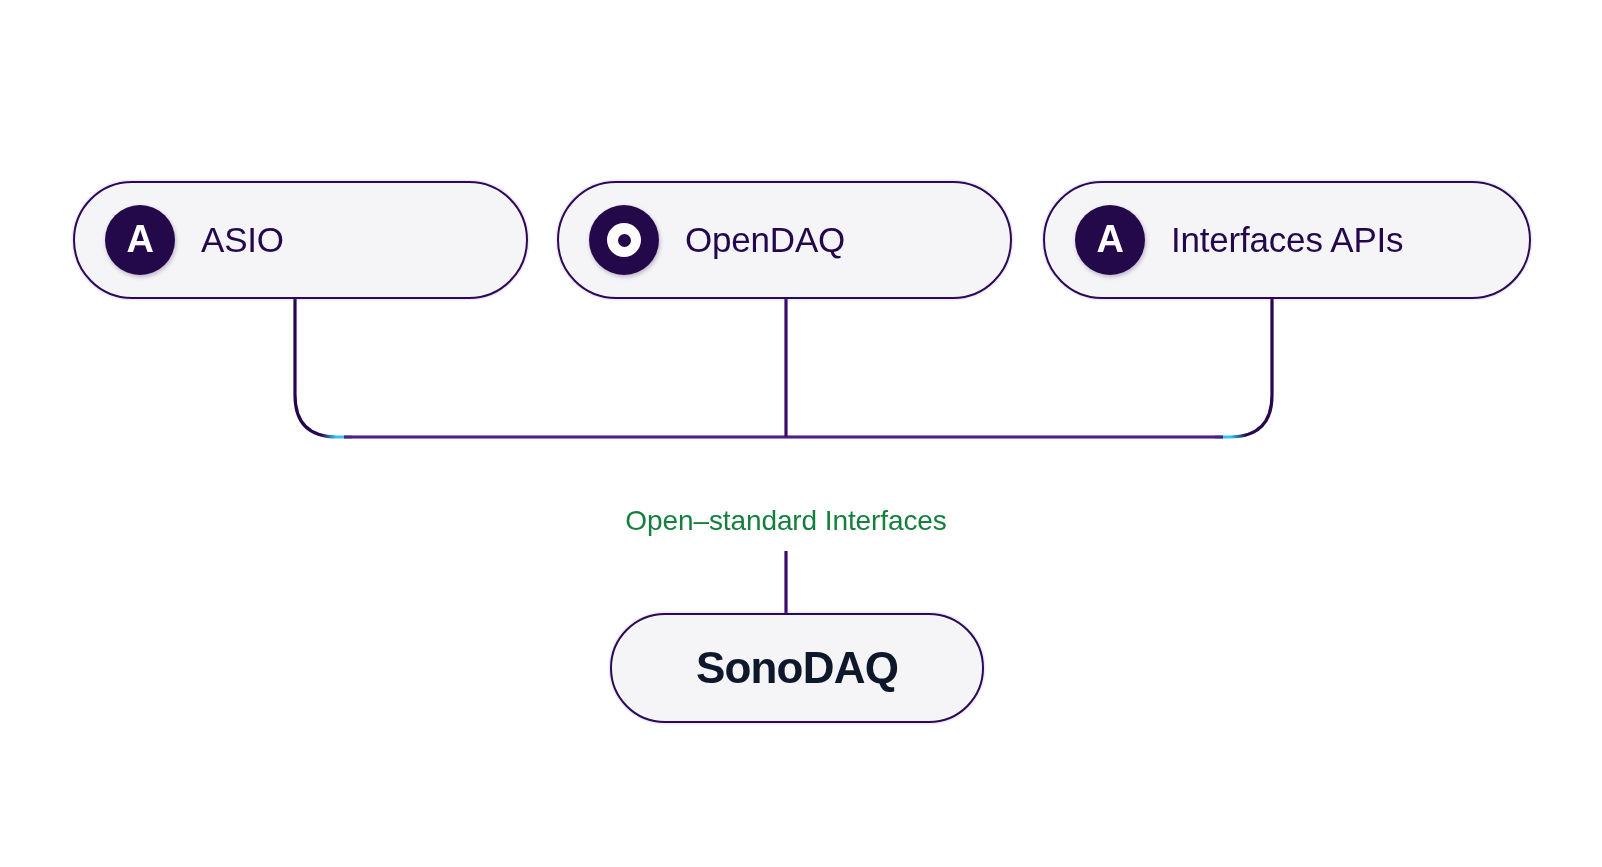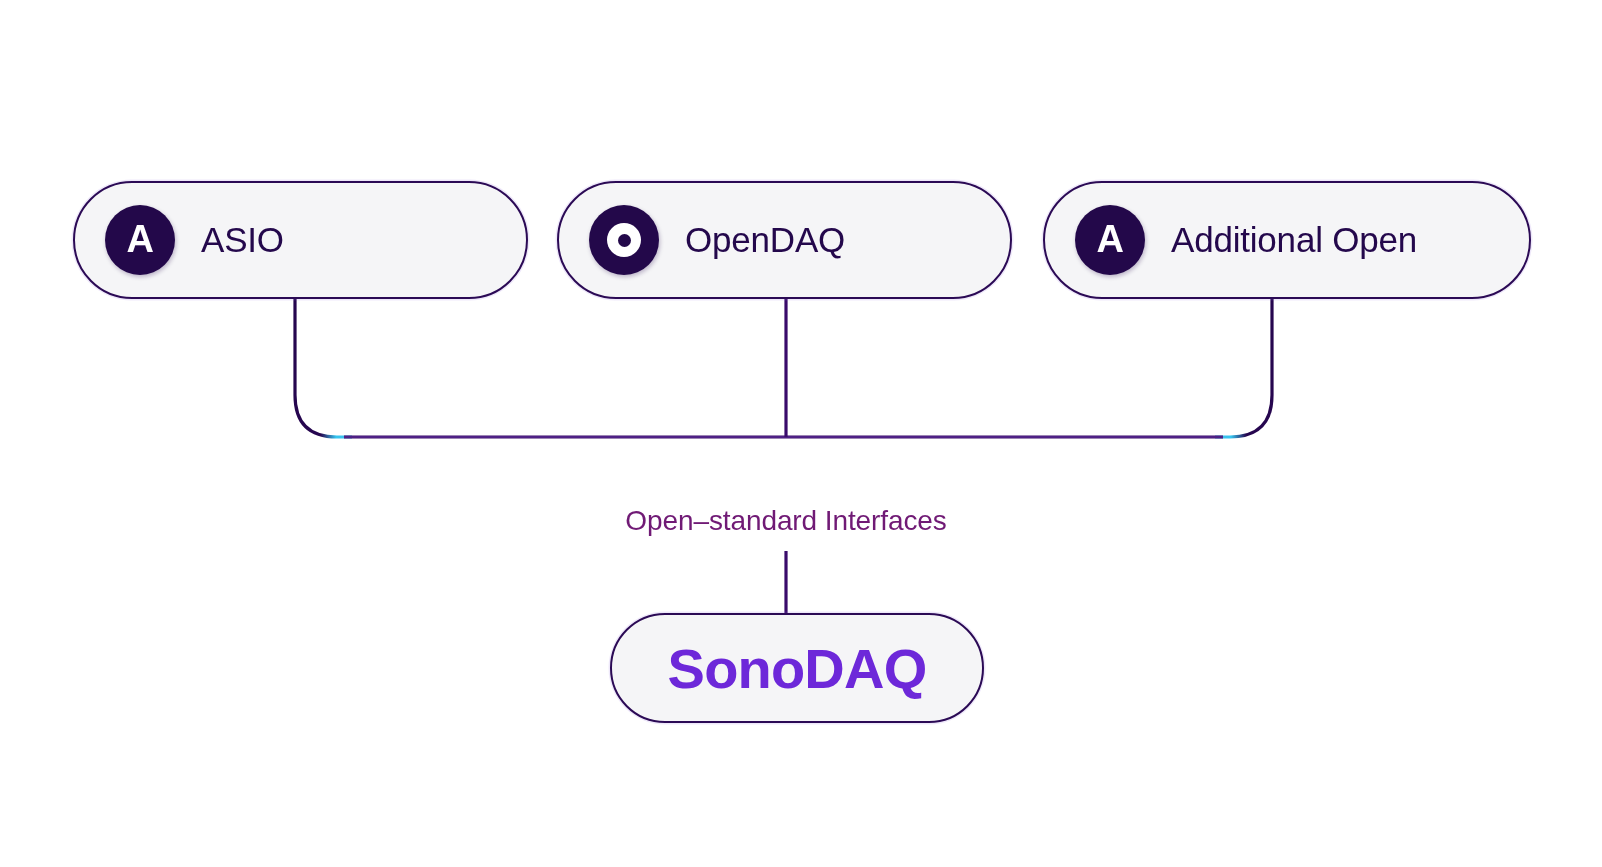--- a/index.html
+++ b/index.html
@@ -88,32 +88,32 @@
     letter-spacing: -0.2px;
     white-space: nowrap;
   }
 
   
   .pill.bottom {
     height: 110px;
     justify-content: center;
   }
   .bottom-label {
-    color: #6d28d9;
-    font-size: 56px;
+    color: #0f172a;
+    font-size: 44px;
     font-weight: bold;
     letter-spacing: -0.8px;
     white-space: nowrap;
     font-family: "Liberation Sans", sans-serif;
   }
 
   
   .edge-caption {
     position: absolute;
-    color: #701a75;
+    color: #15803d;
     font-size: 28px;
     font-family: "Liberation Sans", sans-serif;
     white-space: nowrap;
     letter-spacing: -0.1px;
     text-align: center;
   }
 </style>
 </head>
 <body>
 
@@ -169,21 +169,21 @@
         <span class="ring-core"></span>
       </span>
     </div>
     <div class="pill-label">OpenDAQ</div>
   </div>
 
   <div class="pill top" style="left:1043px; top:181px; width:488px;">
     <div class="pill-badge">
       <span class="glyph-a">A</span>
     </div>
-    <div class="pill-label">Additional Open</div>
+    <div class="pill-label">Interfaces APIs</div>
   </div>
 
   <div class="edge-caption" style="left:586px; top:505px; width:400px;">Open–standard Interfaces</div>
 
   <div class="pill bottom" style="left:610px; top:613px; width:374px;">
     <div class="bottom-label">SonoDAQ</div>
   </div>
 
 </div>
 

